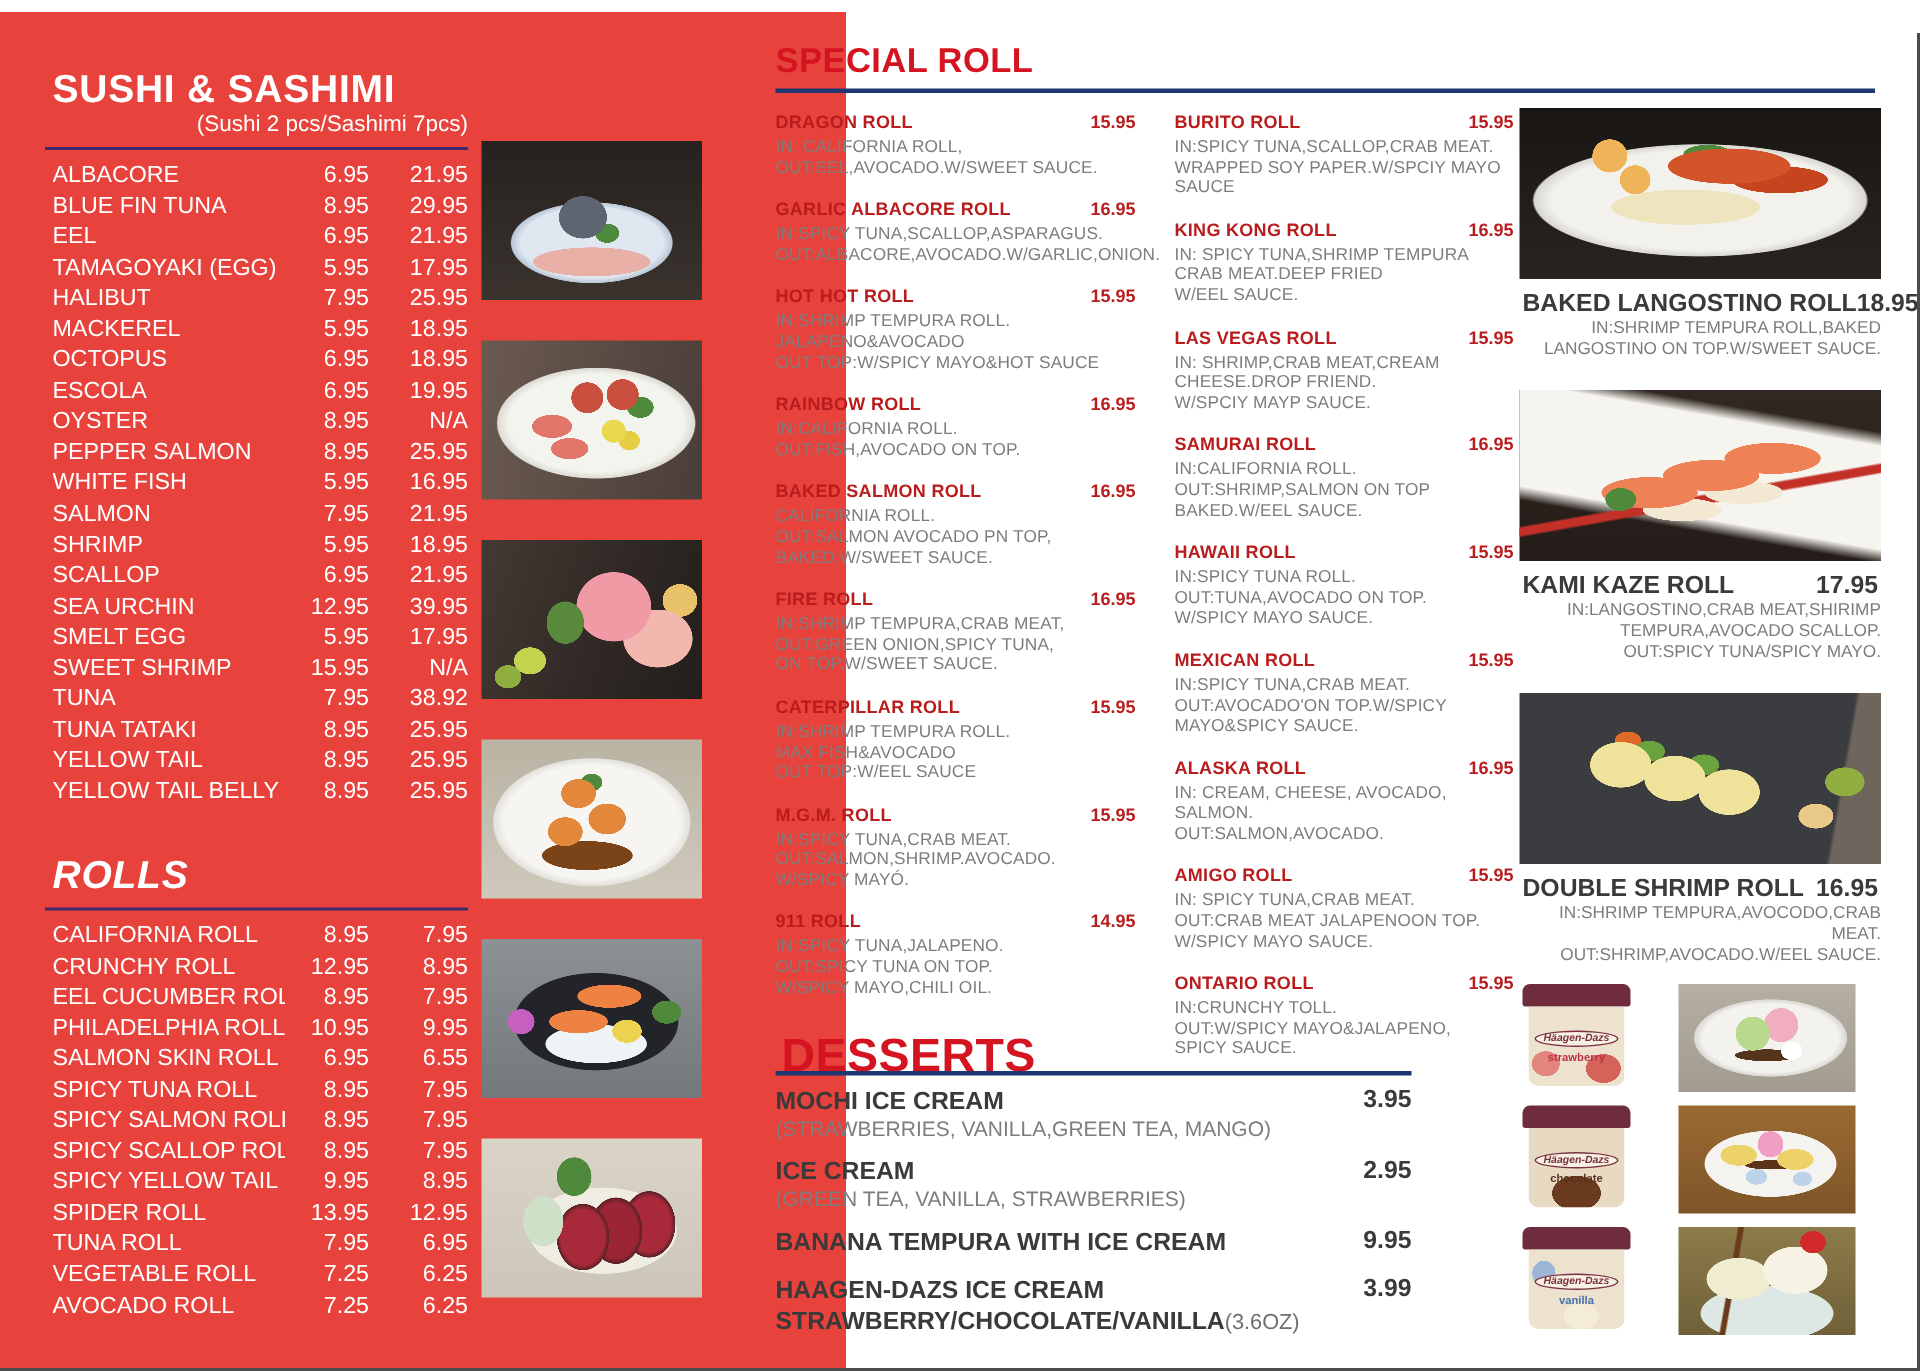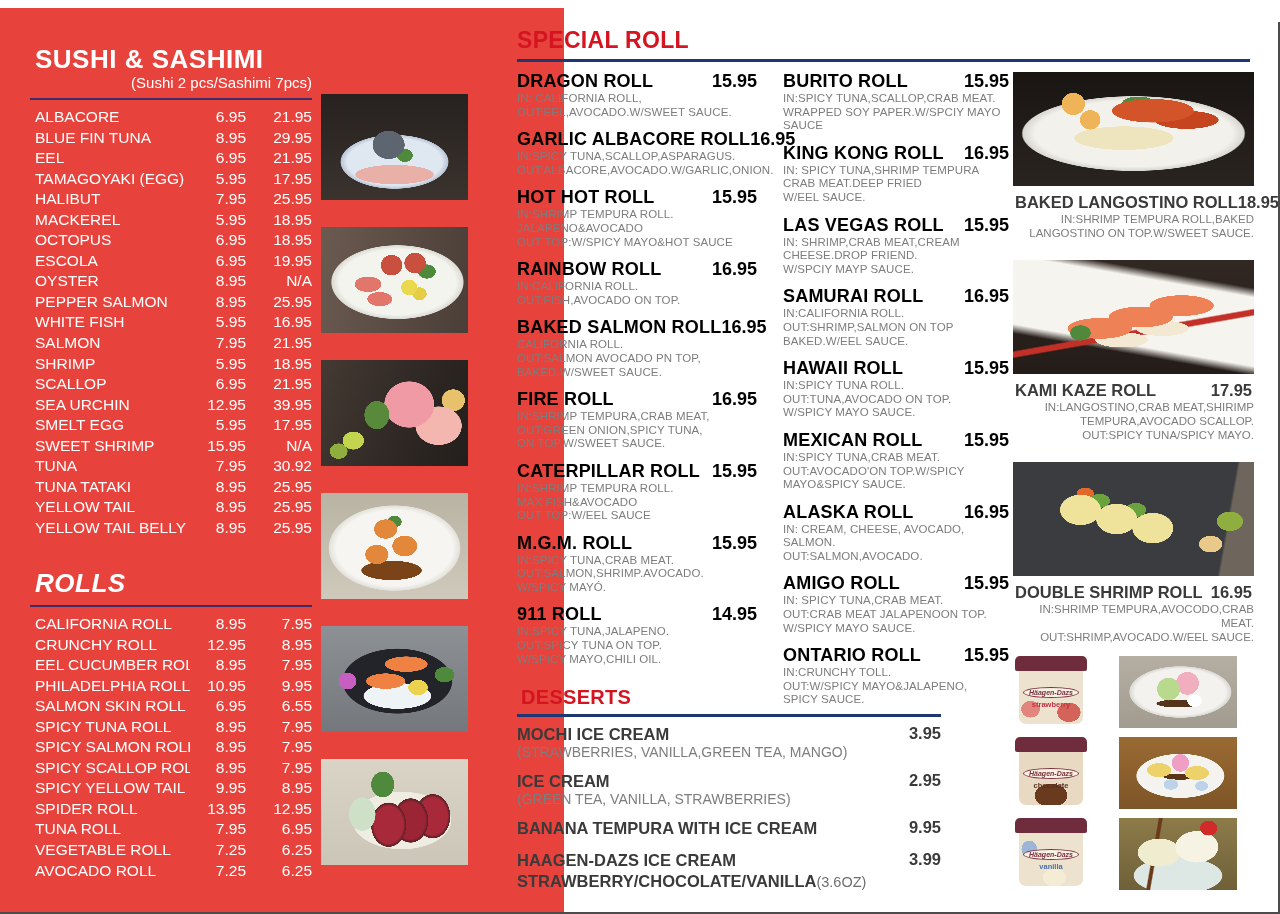--- a/index.html
+++ b/index.html
@@ -28,31 +28,31 @@
   #left-strip{position:absolute;left:321px;top:94px;width:147px;}
   .lphoto{width:147px;height:106px;margin-bottom:27px;}
 
   
   .sr-title{position:absolute;left:517px;top:27px;margin:0;font-size:23px;font-weight:800;color:#d41420;letter-spacing:.3px;}
   .sr-rule{position:absolute;left:517px;top:59px;width:733px;height:3px;background:#1e3671;}
   .scol{position:absolute;top:70px;}
   #special-col1{left:517px;width:240px;}
   #special-col2{left:783px;width:226px;}
   .sitem{margin-bottom:9px;}
-  .sline{display:flex;justify-content:space-between;font-size:18px;font-weight:600;color:#000000;line-height:22px;white-space:nowrap;}
+  .sline{display:flex;justify-content:space-between;font-size:12px;font-weight:600;color:#b91c1c;line-height:22px;white-space:nowrap;}
   .sname{letter-spacing:.2px;}
   .sdesc{font-size:11.5px;color:#7d7d7d;line-height:13.6px;letter-spacing:.1px;}
 
   #featured{position:absolute;left:1013px;top:72px;width:241px;}
   .fcard{margin-bottom:20px;}
   .fphoto{width:241px;height:114px;}
   .fcap{display:flex;justify-content:space-between;align-items:baseline;font-size:16.5px;font-weight:600;color:#3a3a3a;margin-top:7px;padding:0 2px;white-space:nowrap;}
   .fdesc{text-align:right;font-size:11.5px;color:#7d7d7d;line-height:14px;}
 
-  .ds-title{position:absolute;left:517px;top:682px;margin:4px;font-size:20px;font-weight:800;color:#d41420;letter-spacing:.3px;}
+  .ds-title{position:absolute;left:517px;top:682px;margin:4px;font-size:31px;font-weight:800;color:#d41420;letter-spacing:.3px;}
   .ds-rule{position:absolute;left:517px;top:714px;width:424px;height:3px;background:#1e3671;}
   #dessert-list{position:absolute;left:517px;top:724px;width:424px;}
   .drow{display:flex;justify-content:space-between;margin-bottom:11px;}
   .dname{font-size:16.5px;color:#3a3a3a;font-weight:600;line-height:21px;}
   .dsub{font-size:14px;color:#7d7d7d;line-height:15px;}
   .dline2{font-weight:600;}
   .dsmall{color:#6f6f6f;font-size:14.5px;font-weight:400;}
   .dprice{font-size:16.5px;color:#3a3a3a;font-weight:600;}
 
   
@@ -271,21 +271,21 @@
           <span class="pv2">17.95</span>
         </div>
         <div class="prow">
           <span class="pname">SWEET SHRIMP</span>
           <span class="pv1">15.95</span>
           <span class="pv2">N/A</span>
         </div>
         <div class="prow">
           <span class="pname">TUNA</span>
           <span class="pv1">7.95</span>
-          <span class="pv2">30.92</span>
+          <span class="pv2">38.92</span>
         </div>
         <div class="prow">
           <span class="pname">TUNA TATAKI</span>
           <span class="pv1">8.95</span>
           <span class="pv2">25.95</span>
         </div>
         <div class="prow">
           <span class="pname">YELLOW TAIL</span>
           <span class="pv1">8.95</span>
           <span class="pv2">25.95</span>

